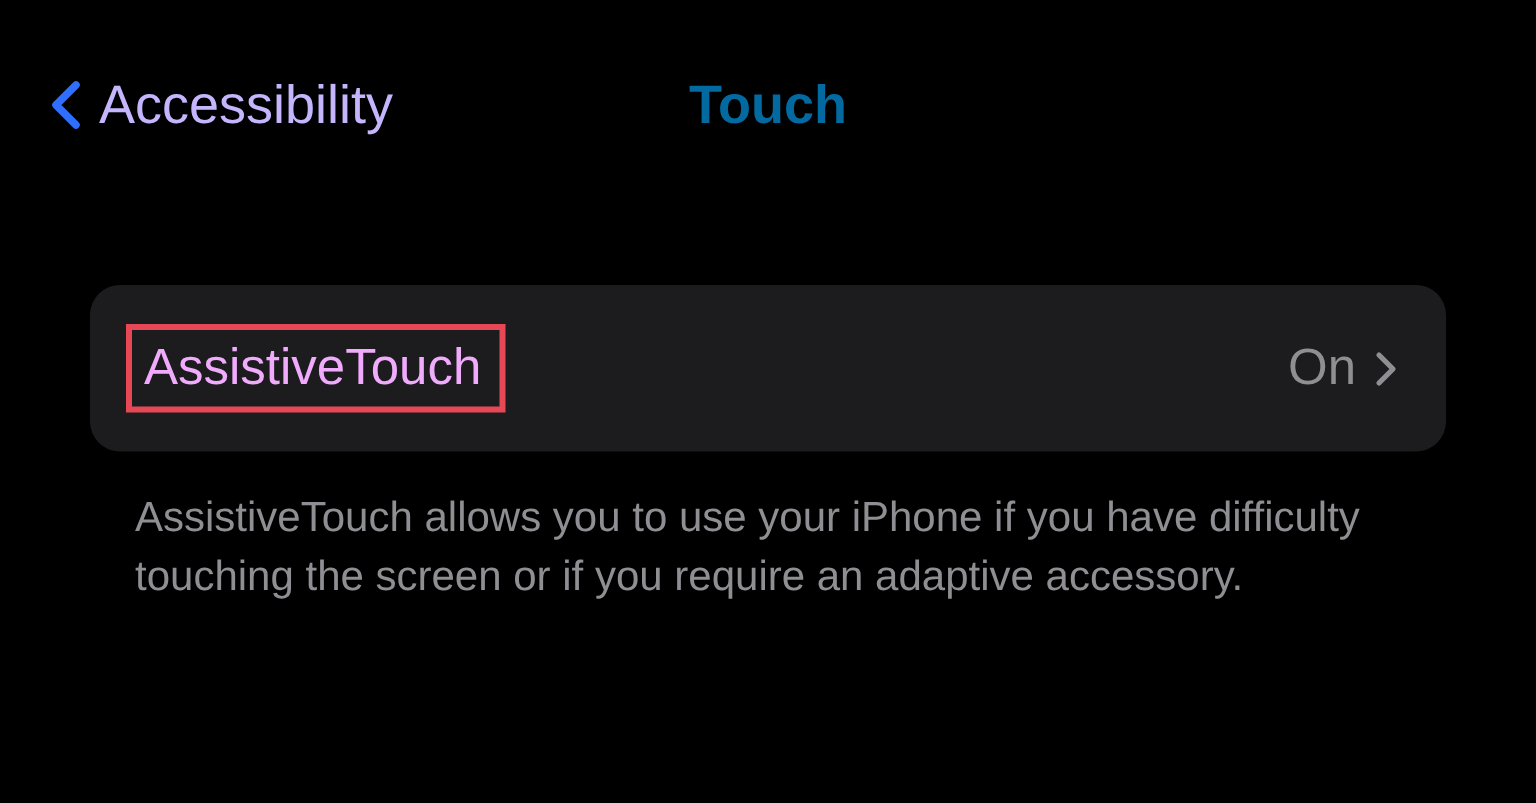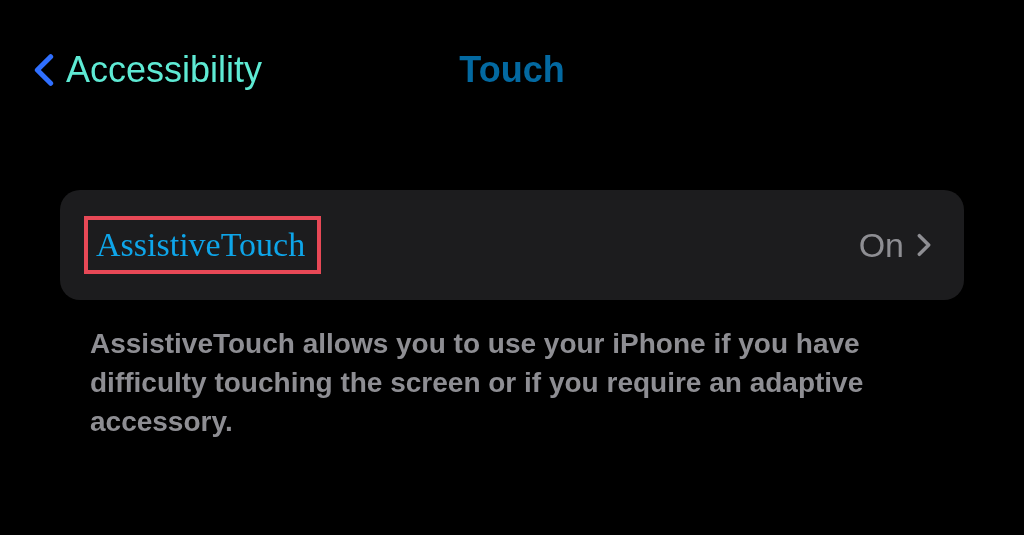--- a/index.html
+++ b/index.html
@@ -37,21 +37,21 @@
       margin-right: 8px;
       display: flex;
       align-items: center;
       justify-content: center;
     }
     .back-chevron svg {
       width: 20px;
       height: 36px;
     }
     .back-label {
-      color: #5eead4;
+      color: #c4b5fd;
       font-size: 36px;
       font-weight: 400;
     }
     .page-title {
       color: #0369a1;
       font-size: 36px;
       font-weight: 600;
       position: absolute;
       left: 50%;
       transform: translateX(-50%);
@@ -67,24 +67,23 @@
       align-items: center;
       justify-content: space-between;
       cursor: pointer;
     }
     .row-label-wrap {
       border: 4px solid #e74856;
       padding: 6px 12px 6px 8px;
       margin-left: -4px;
     }
     .row-label {
-      color: #0ea5e9;
+      color: #f0abfc;
       font-size: 34px;
       font-weight: 400;
-      font-family: Liberation Serif, serif;
     }
     .row-trailing {
       display: flex;
       align-items: center;
       gap: 12px;
     }
     .row-value {
       color: #8e8e93;
       font-size: 34px;
       font-weight: 400;
@@ -96,21 +95,21 @@
       align-items: center;
       justify-content: center;
     }
     .chevron-right svg {
       width: 14px;
       height: 24px;
     }
     .footer-text {
       color: #8e8e93;
       font-size: 28px;
-      font-weight: 700;
+      font-weight: 400;
       line-height: 1.4;
       margin: 24px 60px 0 90px;
       max-width: 840px;
     }
   </style>
 </head>
 <body>
 
 <div class="nav-header">
   <div class="back-button">

